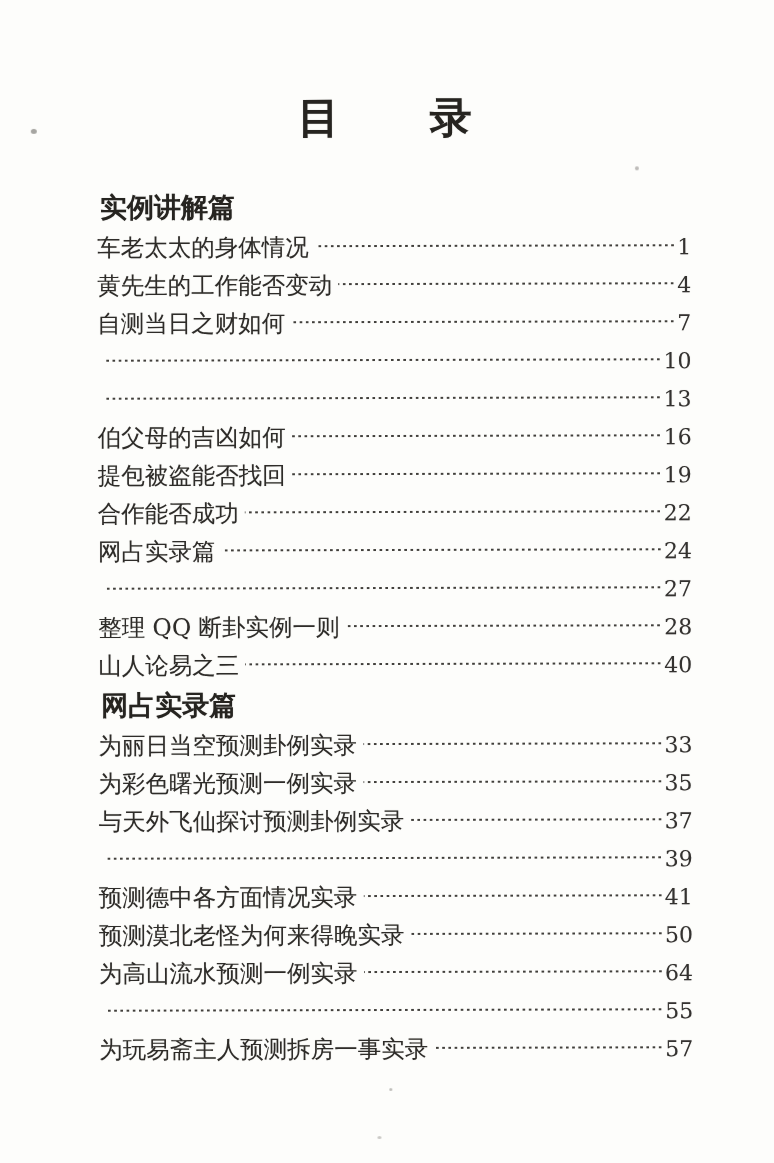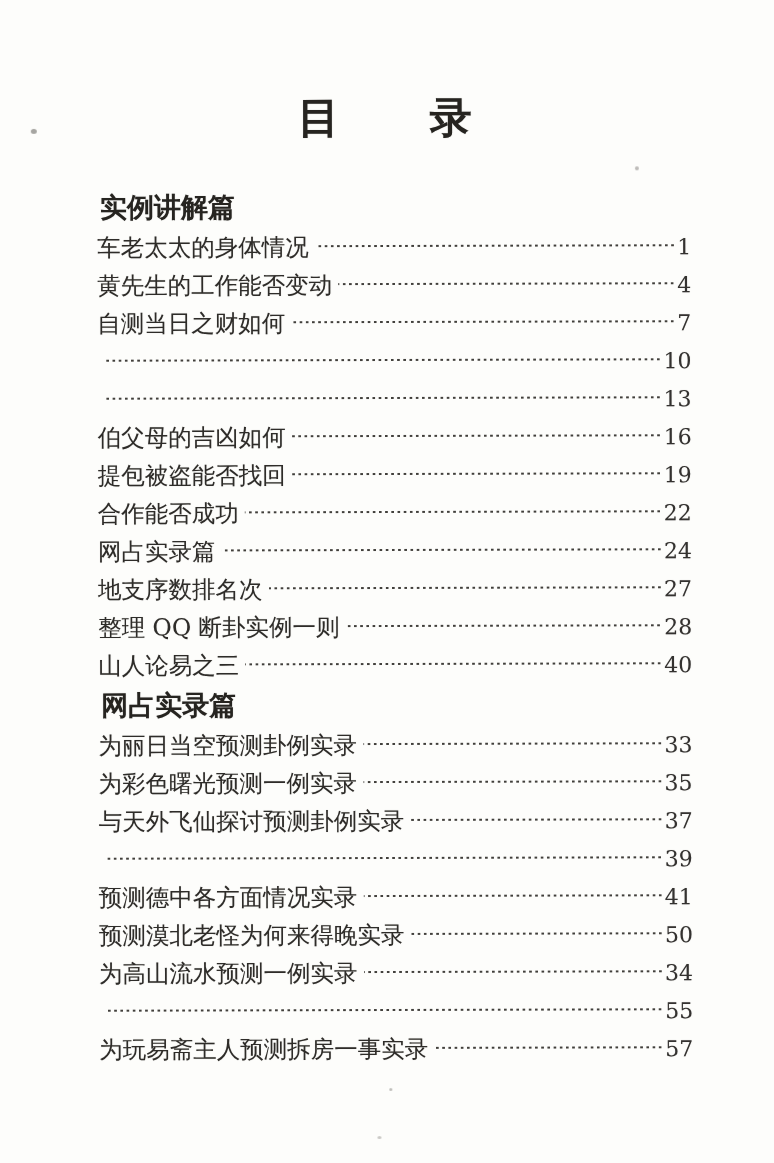--- a/index.html
+++ b/index.html
@@ -111,21 +111,20 @@
       <span class="t">合作能否成功 </span>
       <span class="leader"></span>
       <span class="p">22</span>
     </div>
     <div class="row">
       <span class="t">网占实录篇 </span>
       <span class="leader"></span>
       <span class="p">24</span>
     </div>
     <div class="row">
-      <span class="t">地支序数排名次</span>
       <span class="leader"></span>
       <span class="p">27</span>
     </div>
     <div class="row">
       <span class="t">整理 QQ 断卦实例一则 </span>
       <span class="leader"></span>
       <span class="p">28</span>
     </div>
     <div class="row">
       <span class="t">山人论易之三</span>
@@ -160,21 +159,21 @@
       <span class="p">41</span>
     </div>
     <div class="row">
       <span class="t">预测漠北老怪为何来得晚实录</span>
       <span class="leader"></span>
       <span class="p">50</span>
     </div>
     <div class="row">
       <span class="t">为高山流水预测一例实录</span>
       <span class="leader"></span>
-      <span class="p">34</span>
+      <span class="p">64</span>
     </div>
     <div class="row">
       <span class="leader"></span>
       <span class="p">55</span>
     </div>
     <div class="row">
       <span class="t">为玩易斋主人预测拆房一事实录</span>
       <span class="leader"></span>
       <span class="p">57</span>
     </div>

